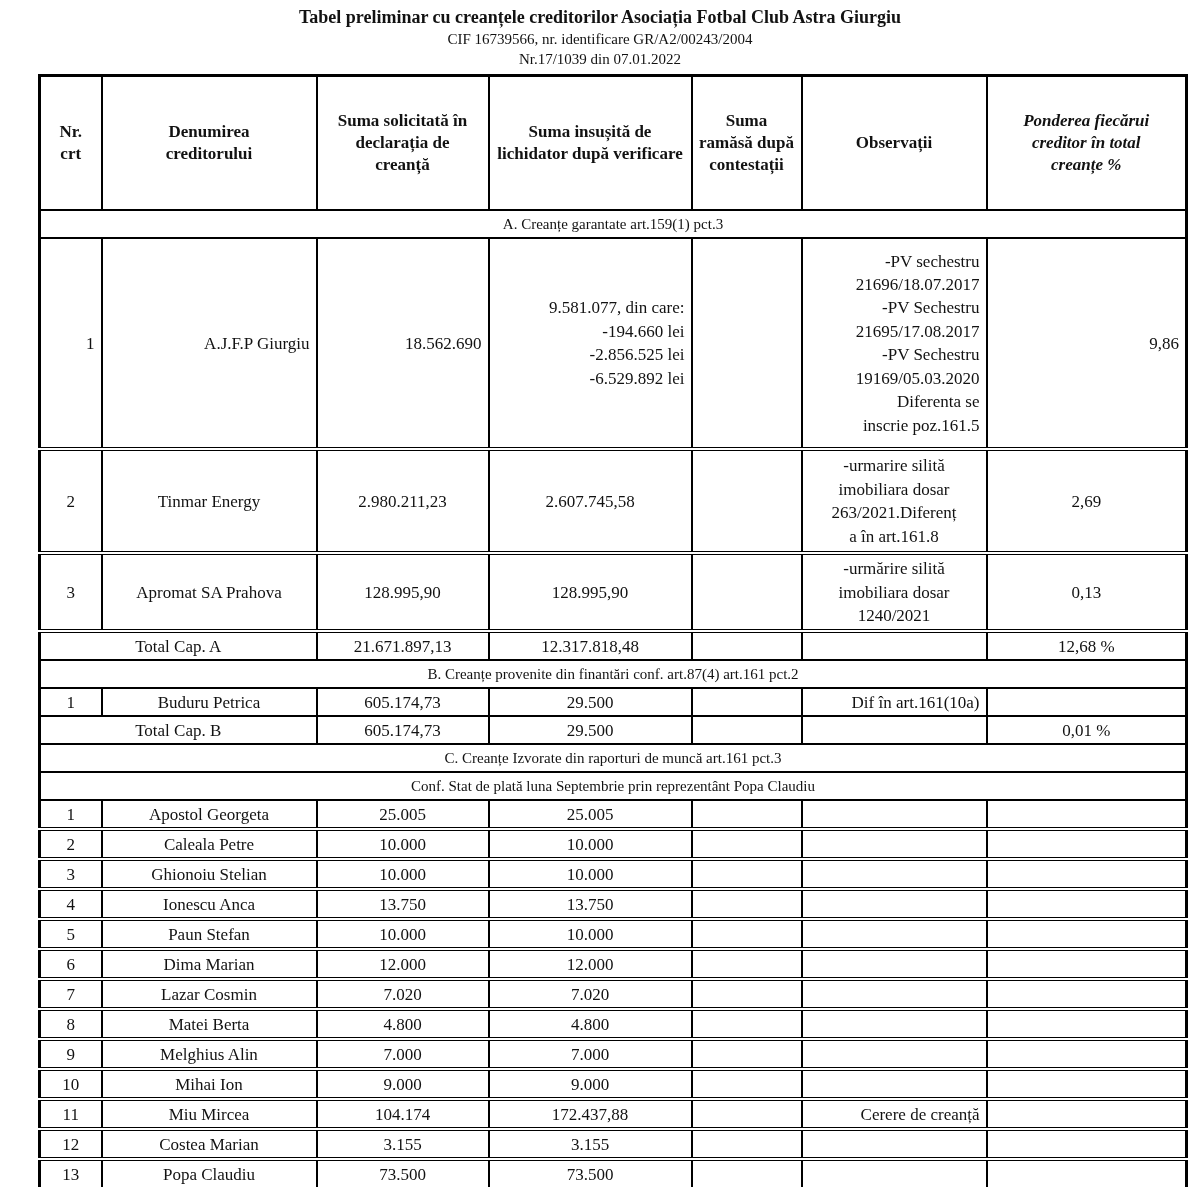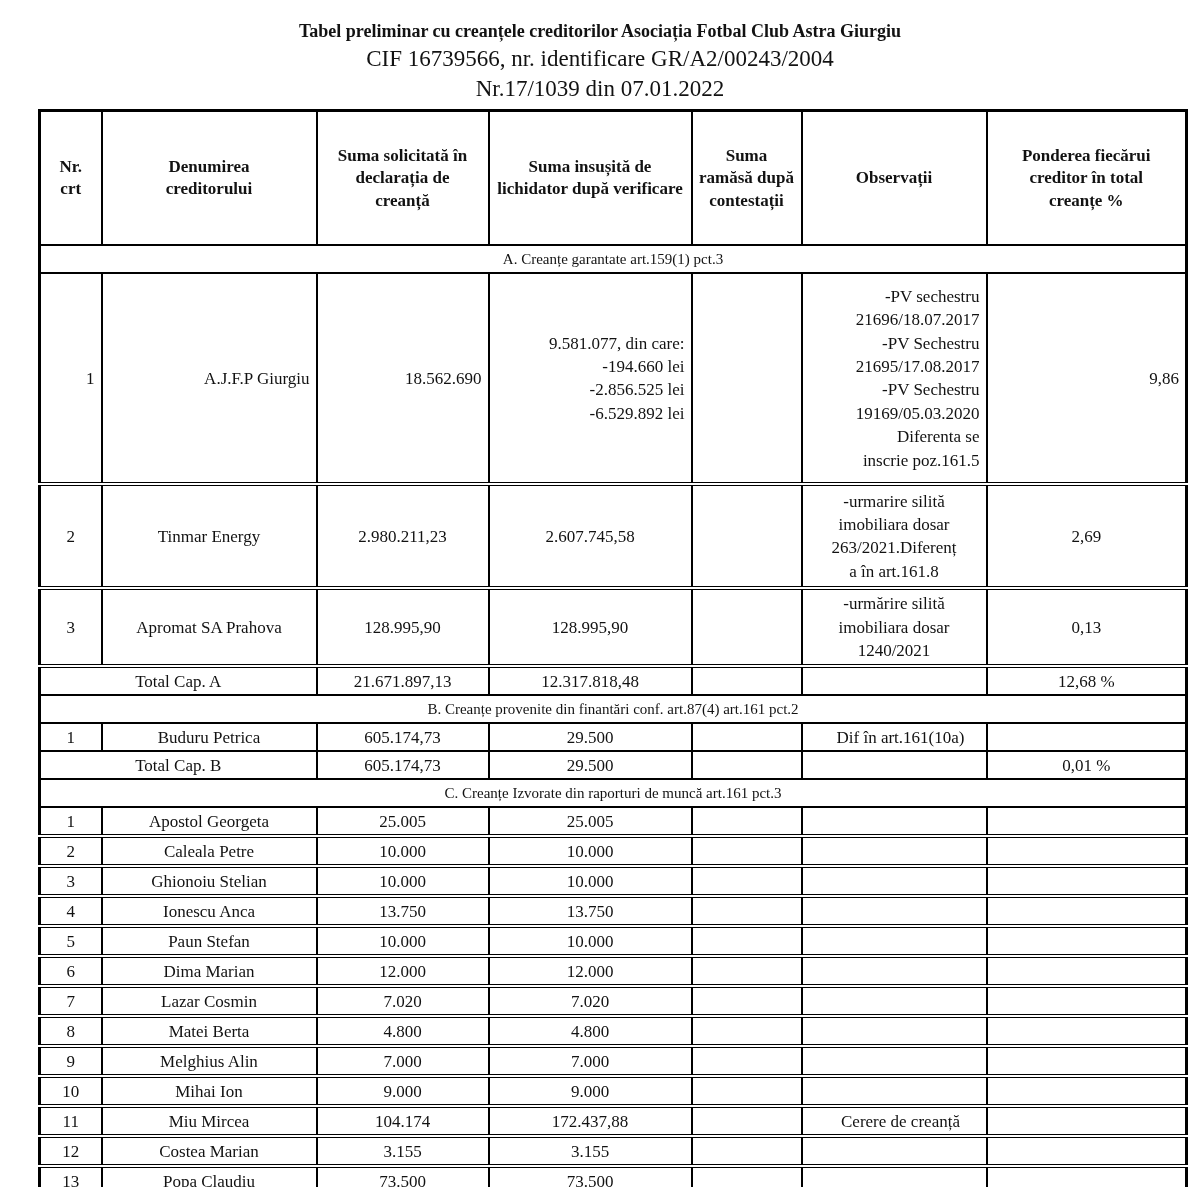--- a/index.html
+++ b/index.html
@@ -2,23 +2,23 @@
 <html><head>
 <meta charset="utf-8">
 <style>
   html,body{margin:0;padding:0;background:#ffffff;}
   body{
     width:1200px;height:1187px;
     font-family:"Liberation Serif","DejaVu Serif",serif;
     color:#121212;
     position:relative;
   }
-  .title-block{text-align:center;margin-top:20px;line-height:1.32;}
+  .title-block{text-align:center;margin-top:6px;line-height:1.32;}
   .doc-title{font-size:18px;font-weight:bold;}
-  .doc-sub{font-size:23px;font-weight:normal;}
+  .doc-sub{font-size:15px;font-weight:normal;}
 
   table.creditors{
     border-collapse:collapse;
     table-layout:fixed;
     width:1147px;
     margin:5px 0 0 38px;
     border:3px solid #000;
     font-size:17px;
   }
   th,td{
@@ -31,28 +31,28 @@
     line-height:1.38;
   }
   th{
     font-weight:bold;
     height:130px;
     line-height:1.3;
   }
   th.c1{padding:0 14px;margin-top:12px;}
   th.c2{padding:0 40px;}
   th.c3{padding:0 14px;}
-  th.c7{padding:0 24px;}
+  th.c7{padding:0 24px;font-style:italic;}
   td{height:24px;}
   tr.h-xl td{height:206px;text-align:right;}
   tr.h-lg td{height:98px;margin-left:21px;}
   tr.h-md td{height:72px;margin-left:28px;}
   tr.dbl td{border-top:4px double #000;}
   tr.row-section td{height:24px;font-size:15px;}
-  td.obs-left{text-align:center;padding-left:19px;}
+  td.obs-left{text-align:right;padding-left:19px;}
 </style>
 </head>
 <body>
 
 <div class="title-block">
   <div class="doc-title">Tabel preliminar cu creanțele creditorilor Asociația Fotbal Club Astra Giurgiu</div>
   <div class="doc-sub">CIF 16739566, nr. identificare GR/A2/00243/2004</div>
   <div class="doc-sub">Nr.17/1039 din 07.01.2022</div>
 </div>
 
@@ -147,20 +147,23 @@
         <td colspan="2">Total Cap. B</td>
         <td>605.174,73</td>
         <td>29.500</td>
         <td></td>
         <td></td>
         <td>0,01 %</td>
       </tr>
       <tr class="row-section">
         <td colspan="7">C. Creanțe Izvorate din raporturi de muncă art.161 pct.3</td>
       </tr>
+      <tr class="row-section">
+        <td colspan="7">Conf. Stat de plată luna Septembrie prin reprezentânt Popa Claudiu</td>
+      </tr>
       <tr class="row-data">
         <td>1</td>
         <td>Apostol Georgeta</td>
         <td>25.005</td>
         <td>25.005</td>
         <td></td>
         <td></td>
         <td></td>
       </tr>
       <tr class="row-data dbl">

